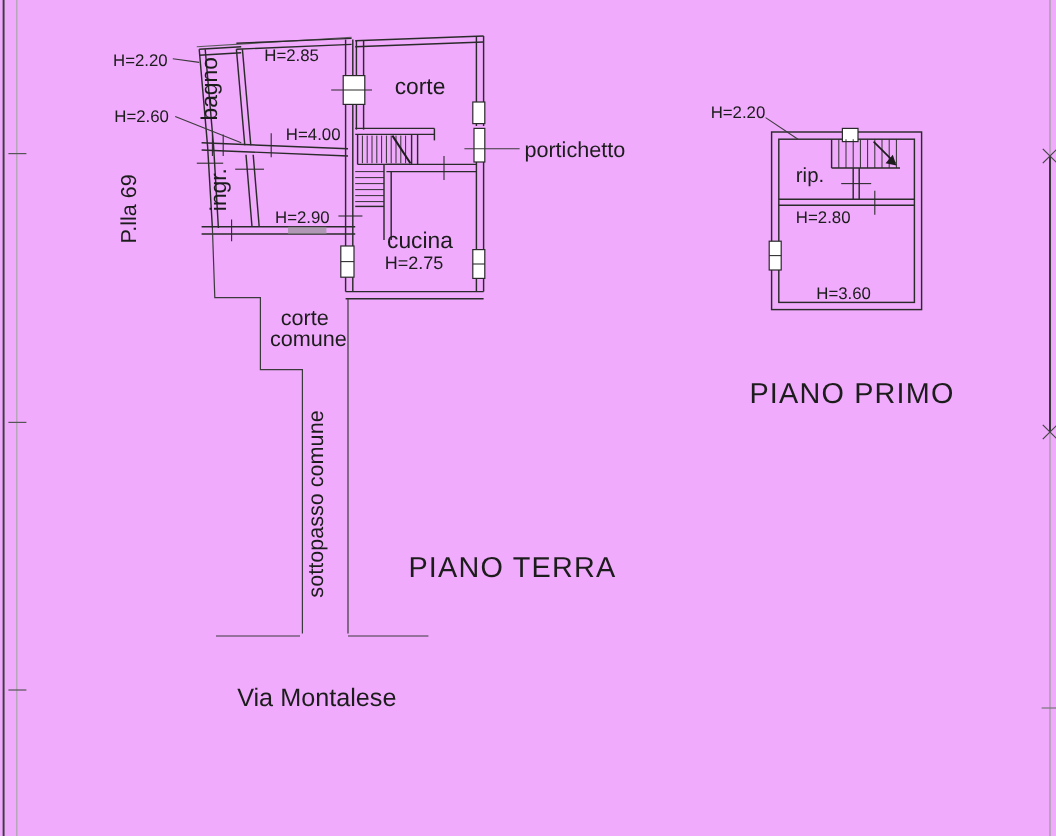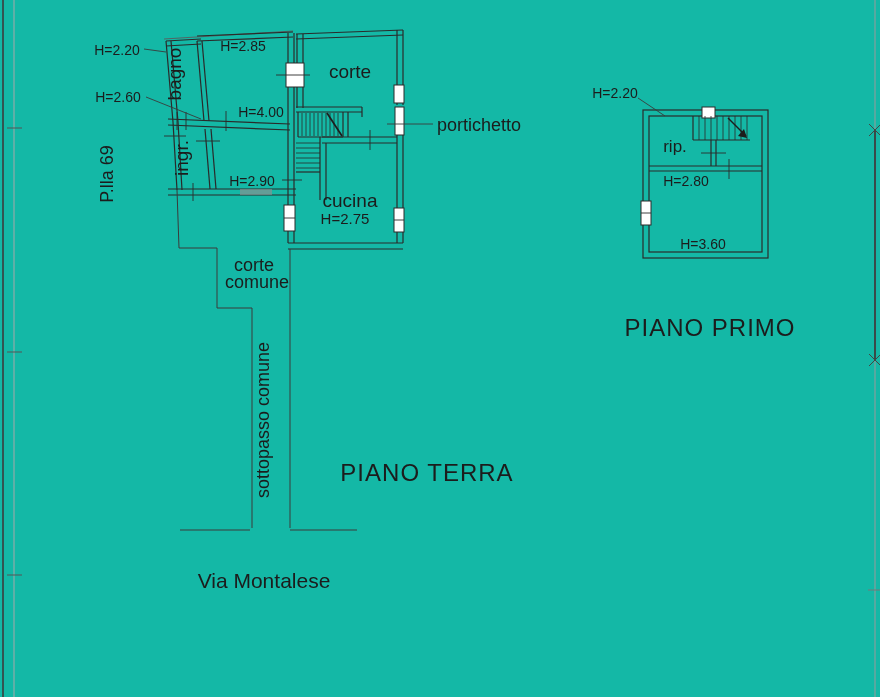--- a/index.html
+++ b/index.html
@@ -1,16 +1,16 @@
 <!DOCTYPE html>
 <html><head>
 <meta charset="utf-8">
 <style>
   html,body{margin:0;padding:0;background:#ffffff;}
-  .sheet{position:relative;width:880px;height:697px;background:#14b8a6;overflow:hidden;
+  .sheet{position:relative;width:880px;height:697px;background:#f0abfc;overflow:hidden;
          font-family:"Liberation Sans", sans-serif;}
   svg{display:block}
   text{fill:#1c1c1c;font-family:"Liberation Sans", sans-serif;}
   .wall{stroke:#2a2a2a;stroke-width:1.2;fill:none;}
   .thin{stroke:#5a5a5a;stroke-width:0.9;fill:none;}
   .bound{stroke:#3a3a3a;stroke-width:1;fill:none;}
   .tick{stroke:#2a2a2a;stroke-width:0.9;fill:none;}
   .tread{stroke:#2a2a2a;stroke-width:0.8;fill:none;}
   .win{fill:#ffffff;stroke:#2a2a2a;stroke-width:1;}
   .lead{stroke:#3a3a3a;stroke-width:0.9;fill:none;}

